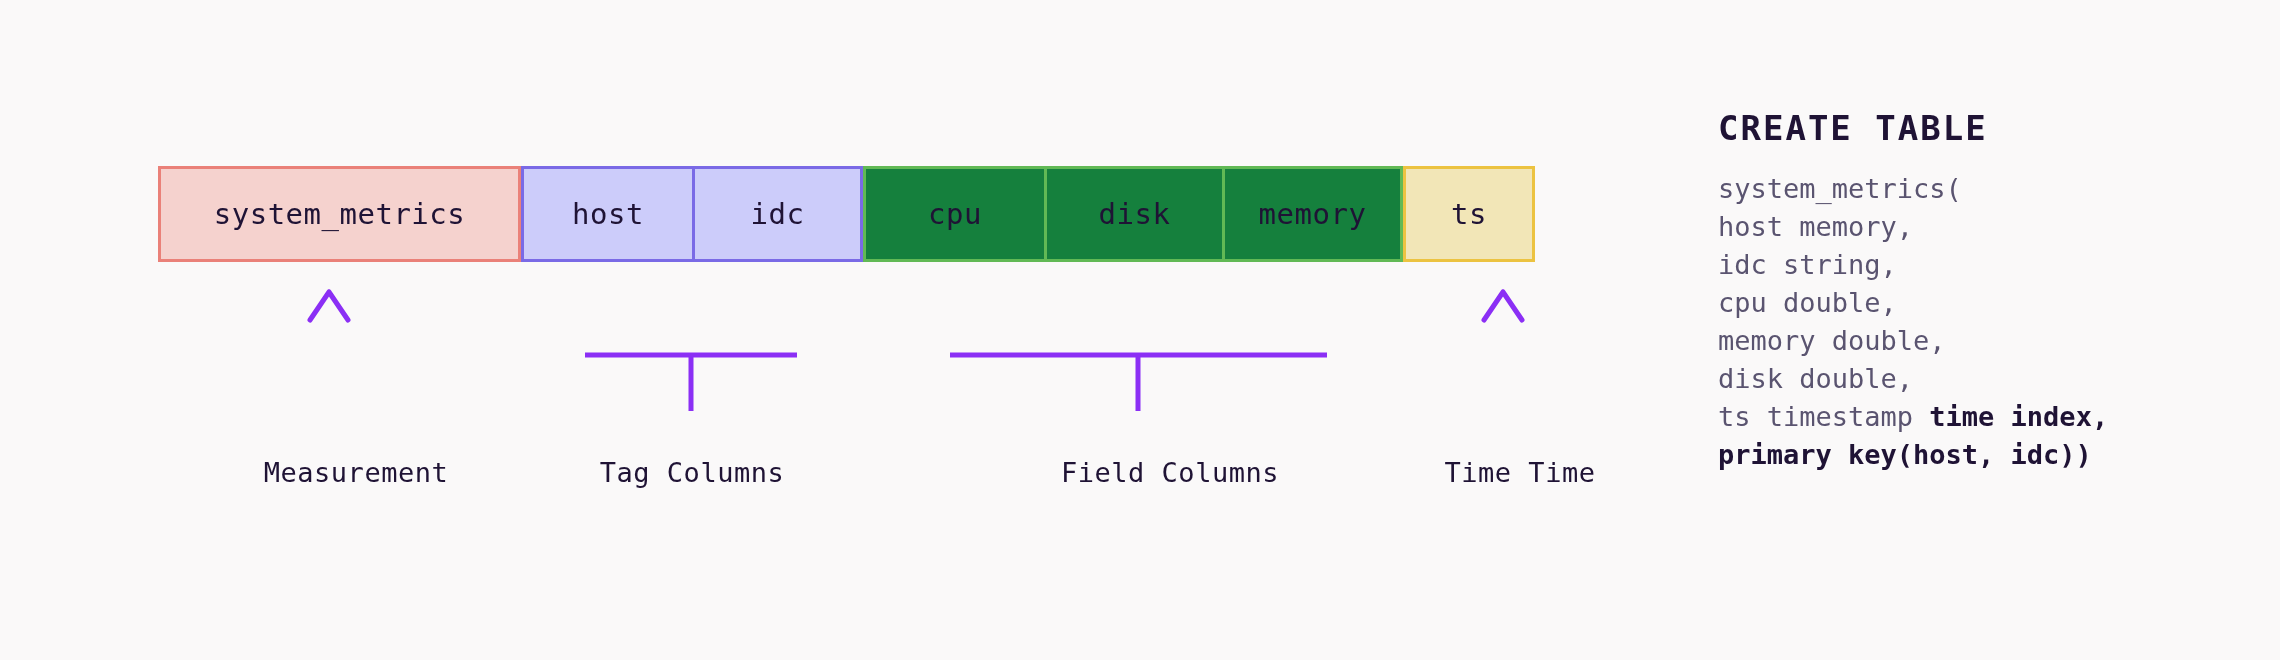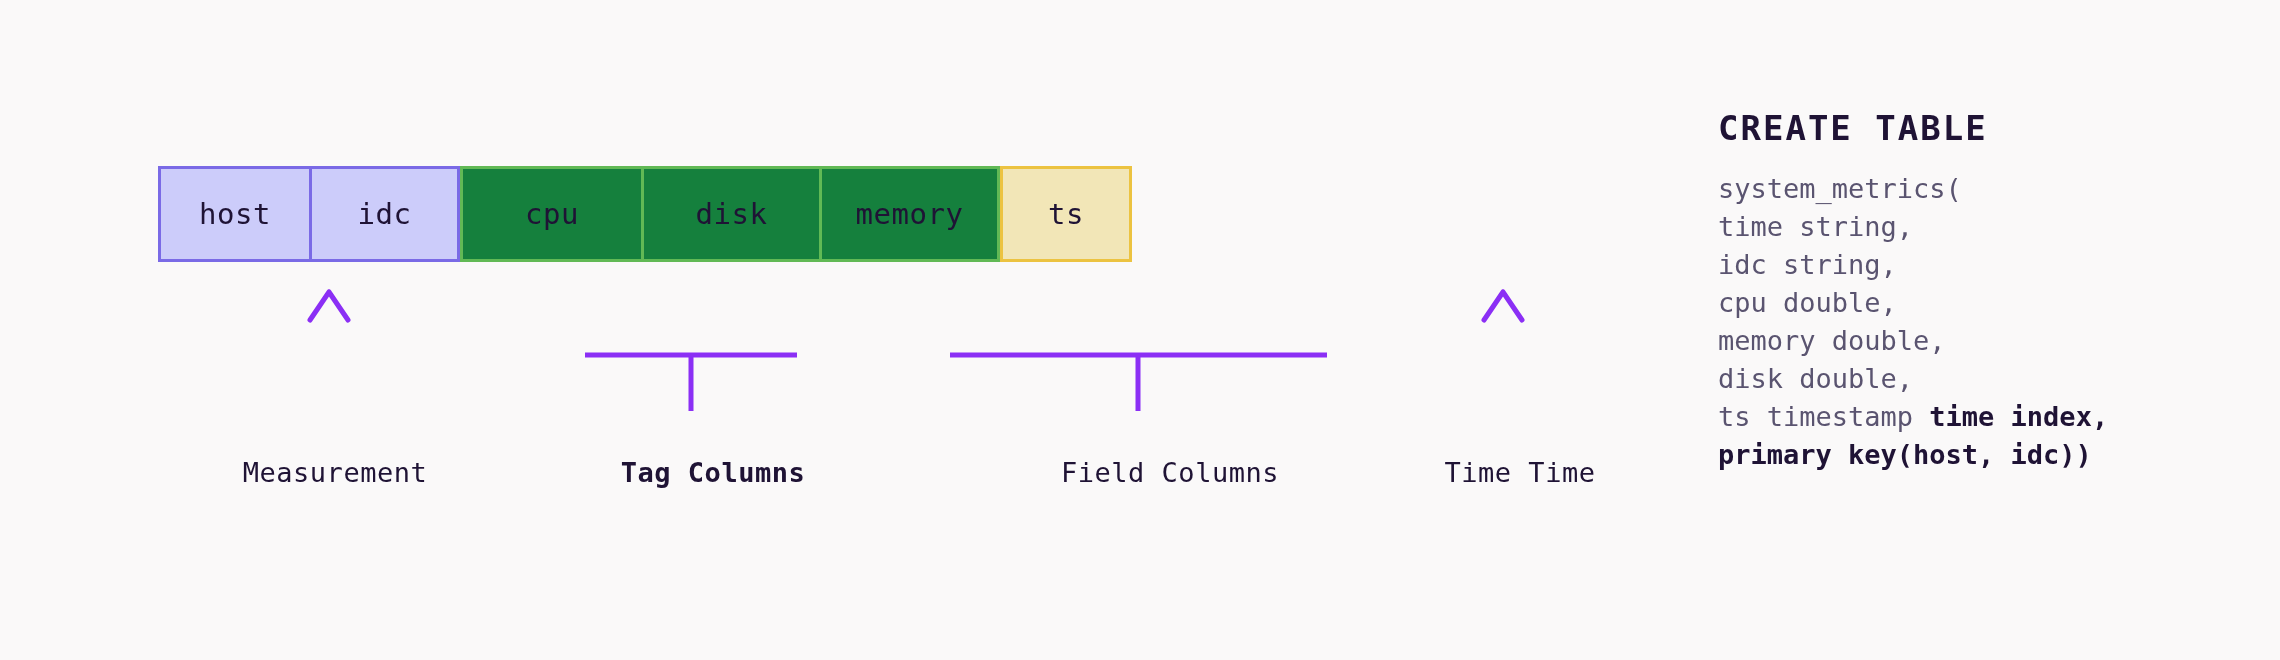--- a/index.html
+++ b/index.html
@@ -51,21 +51,21 @@
   .group.measurement {
     background: #f5d2ce;
     border-color: #ea8179;
   }
   .group.measurement .cell { width: 357px; }
 
   .group.tags {
     background: #ccccfa;
     border-color: #7a6ae6;
   }
-  .group.tags .cell { width: 148px; text-align: right; }
+  .group.tags .cell { width: 168px; text-align: right; }
   .group.tags .cell + .cell { border-left-color: #7a6ae6; }
 
   .group.fields {
     background: #15803d;
     border-color: #61b955;
   }
   .group.fields .cell { width: 178px; }
   .group.fields .cell + .cell { border-left-color: #61b955; }
 
   .group.timeindex {
@@ -87,22 +87,22 @@
   
   .caption {
     position: absolute;
     font-size: 27px;
     letter-spacing: 0.5px;
     color: #1f1335;
     white-space: nowrap;
     transform: translateX(-50%);
     top: 457px;
   }
-  #caption-measurement { left: 335px; }
-  #caption-tags        { left: 713px; font-weight: bold; }
+  #caption-measurement { left: 356px; }
+  #caption-tags        { left: 692px; }
   #caption-fields      { left: 1170px; }
   #caption-timeindex   { left: 1520px; }
 
   
   #ddl {
     position: absolute;
     left: 1718px;
     top: 108px;
     color: #1f1335;
   }
@@ -123,20 +123,23 @@
   #ddl-body .kw {
     font-weight: bold;
     color: #1f1335;
   }
 </style>
 </head>
 <body>
 
 <div id="schema-strip">
 
+  <div class="group measurement">
+    <div class="cell">system_metrics</div>
+  </div>
 
   <div class="group tags">
     <div class="cell">host</div>
     <div class="cell">idc</div>
   </div>
 
   <div class="group fields">
     <div class="cell">cpu</div>
     <div class="cell">disk</div>
     <div class="cell">memory</div>
@@ -187,14 +190,14 @@
   </g>
 </svg>
 
 <div class="caption" id="caption-measurement">Measurement</div>
 <div class="caption" id="caption-tags">Tag Columns</div>
 <div class="caption" id="caption-fields">Field Columns</div>
 <div class="caption" id="caption-timeindex">Time Time</div>
 
 <div id="ddl">
   <div id="ddl-title">CREATE TABLE</div>
-  <div id="ddl-body"><div><span>system_metrics(</span></div><div><span>time string,</span></div><div><span>idc string,</span></div><div><span>cpu double,</span></div><div><span>memory double,</span></div><div><span>disk double,</span></div><div><span>ts timestamp </span><span class="kw">time index,</span></div><div><span class="kw">primary key(host, idc))</span></div></div>
+  <div id="ddl-body"><div><span>system_metrics(</span></div><div><span>host memory,</span></div><div><span>idc string,</span></div><div><span>cpu double,</span></div><div><span>memory double,</span></div><div><span>disk double,</span></div><div><span>ts timestamp </span><span class="kw">time index,</span></div><div><span class="kw">primary key(host, idc))</span></div></div>
 </div>
 
 </body></html>

